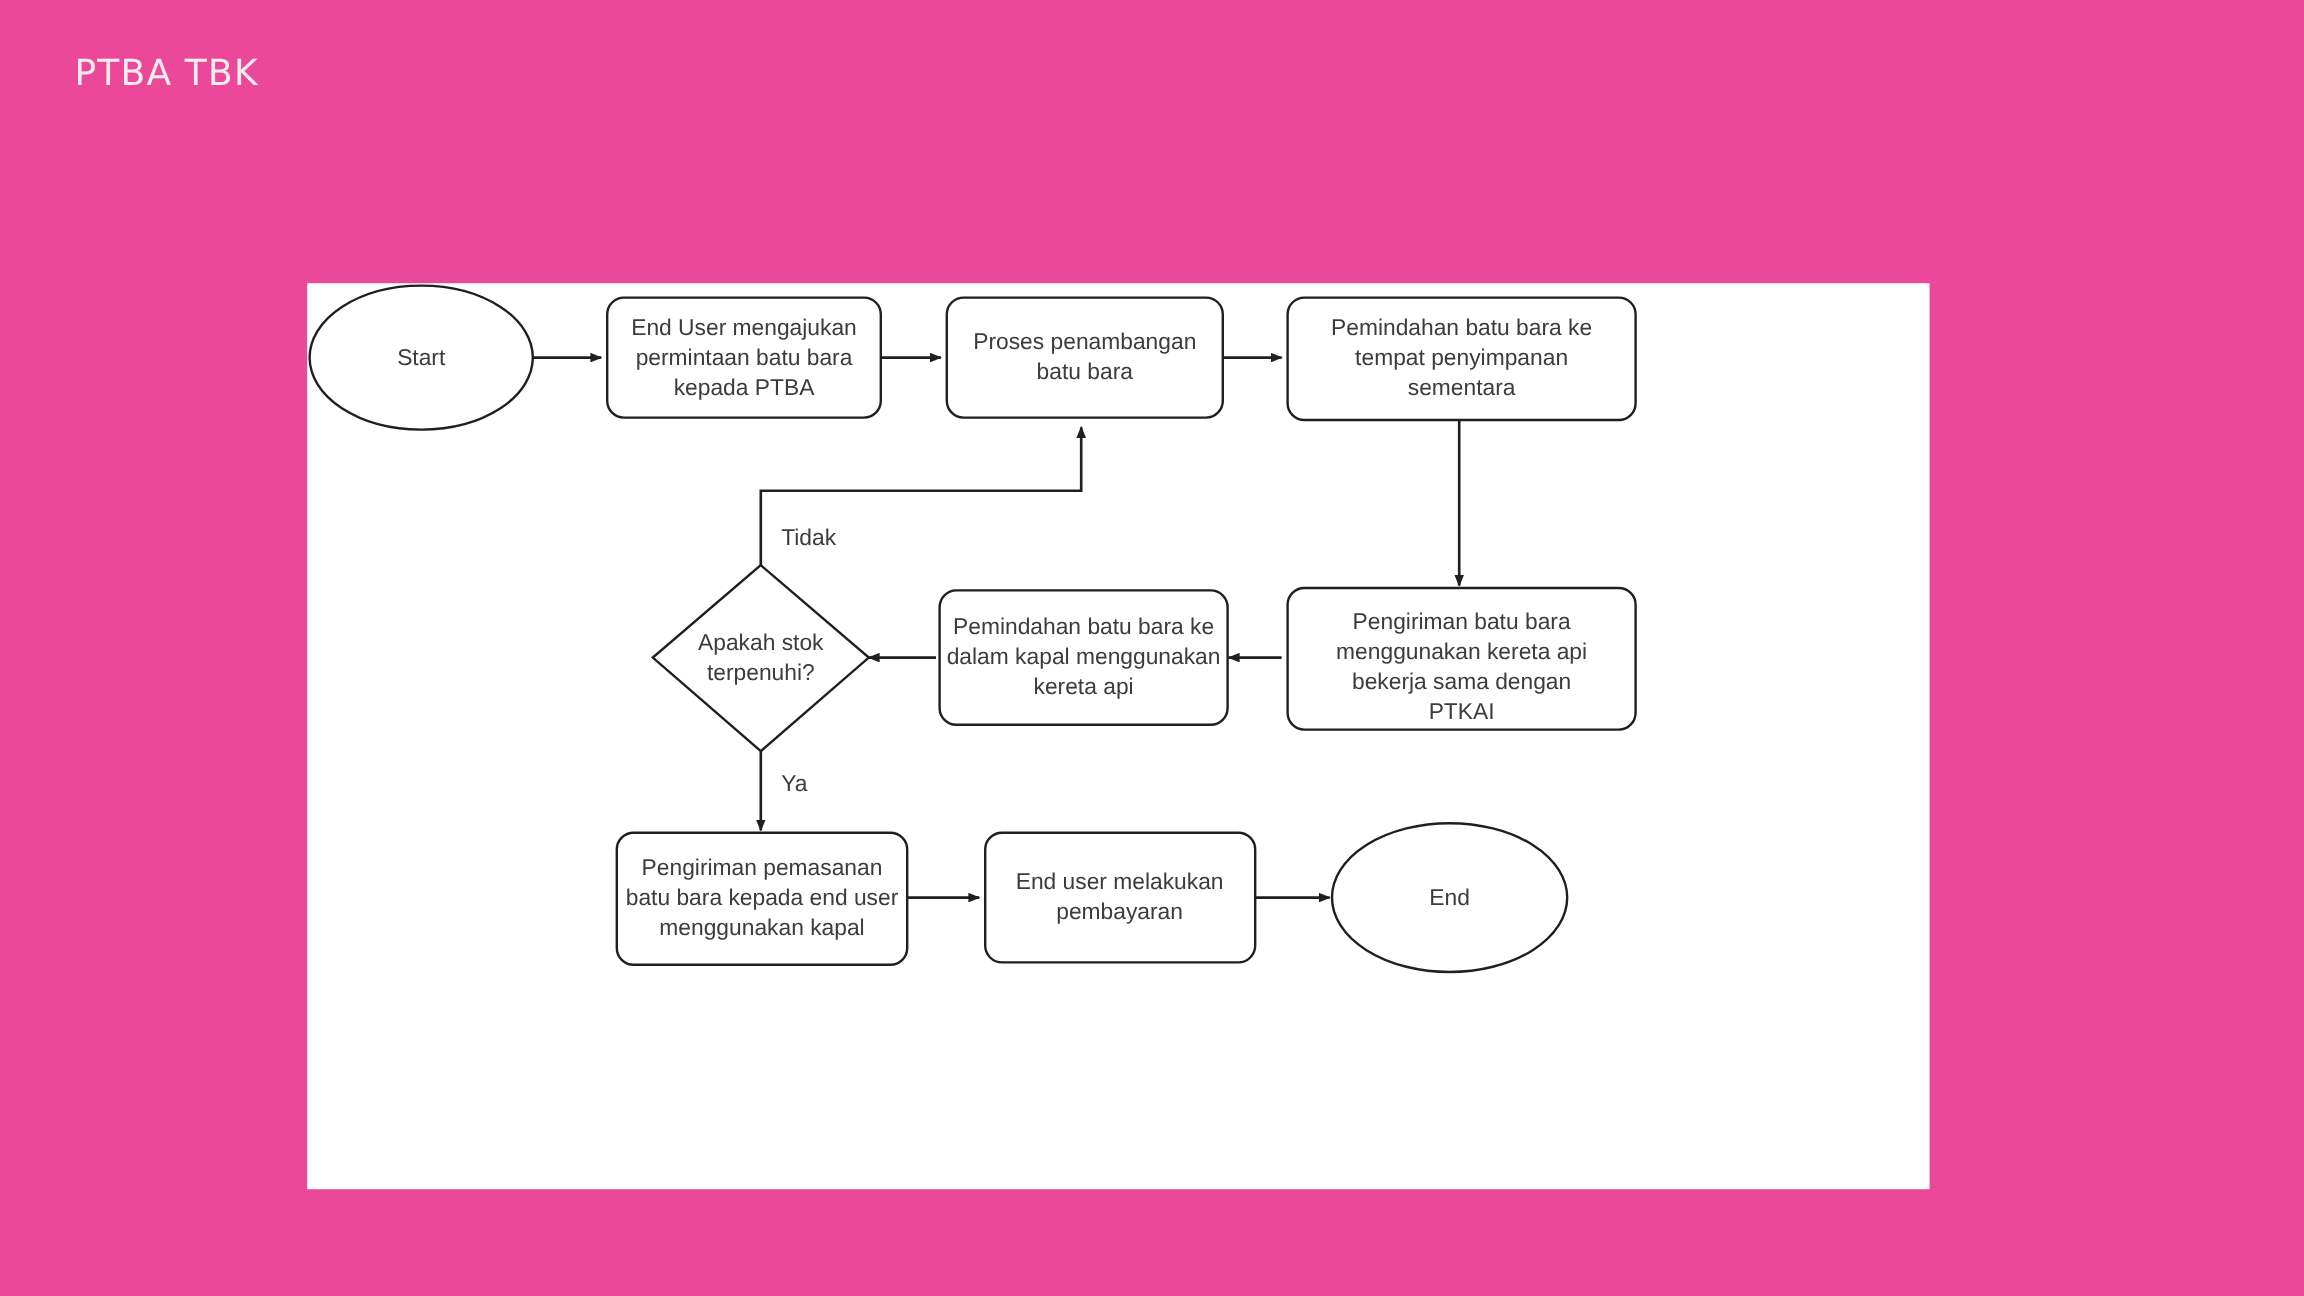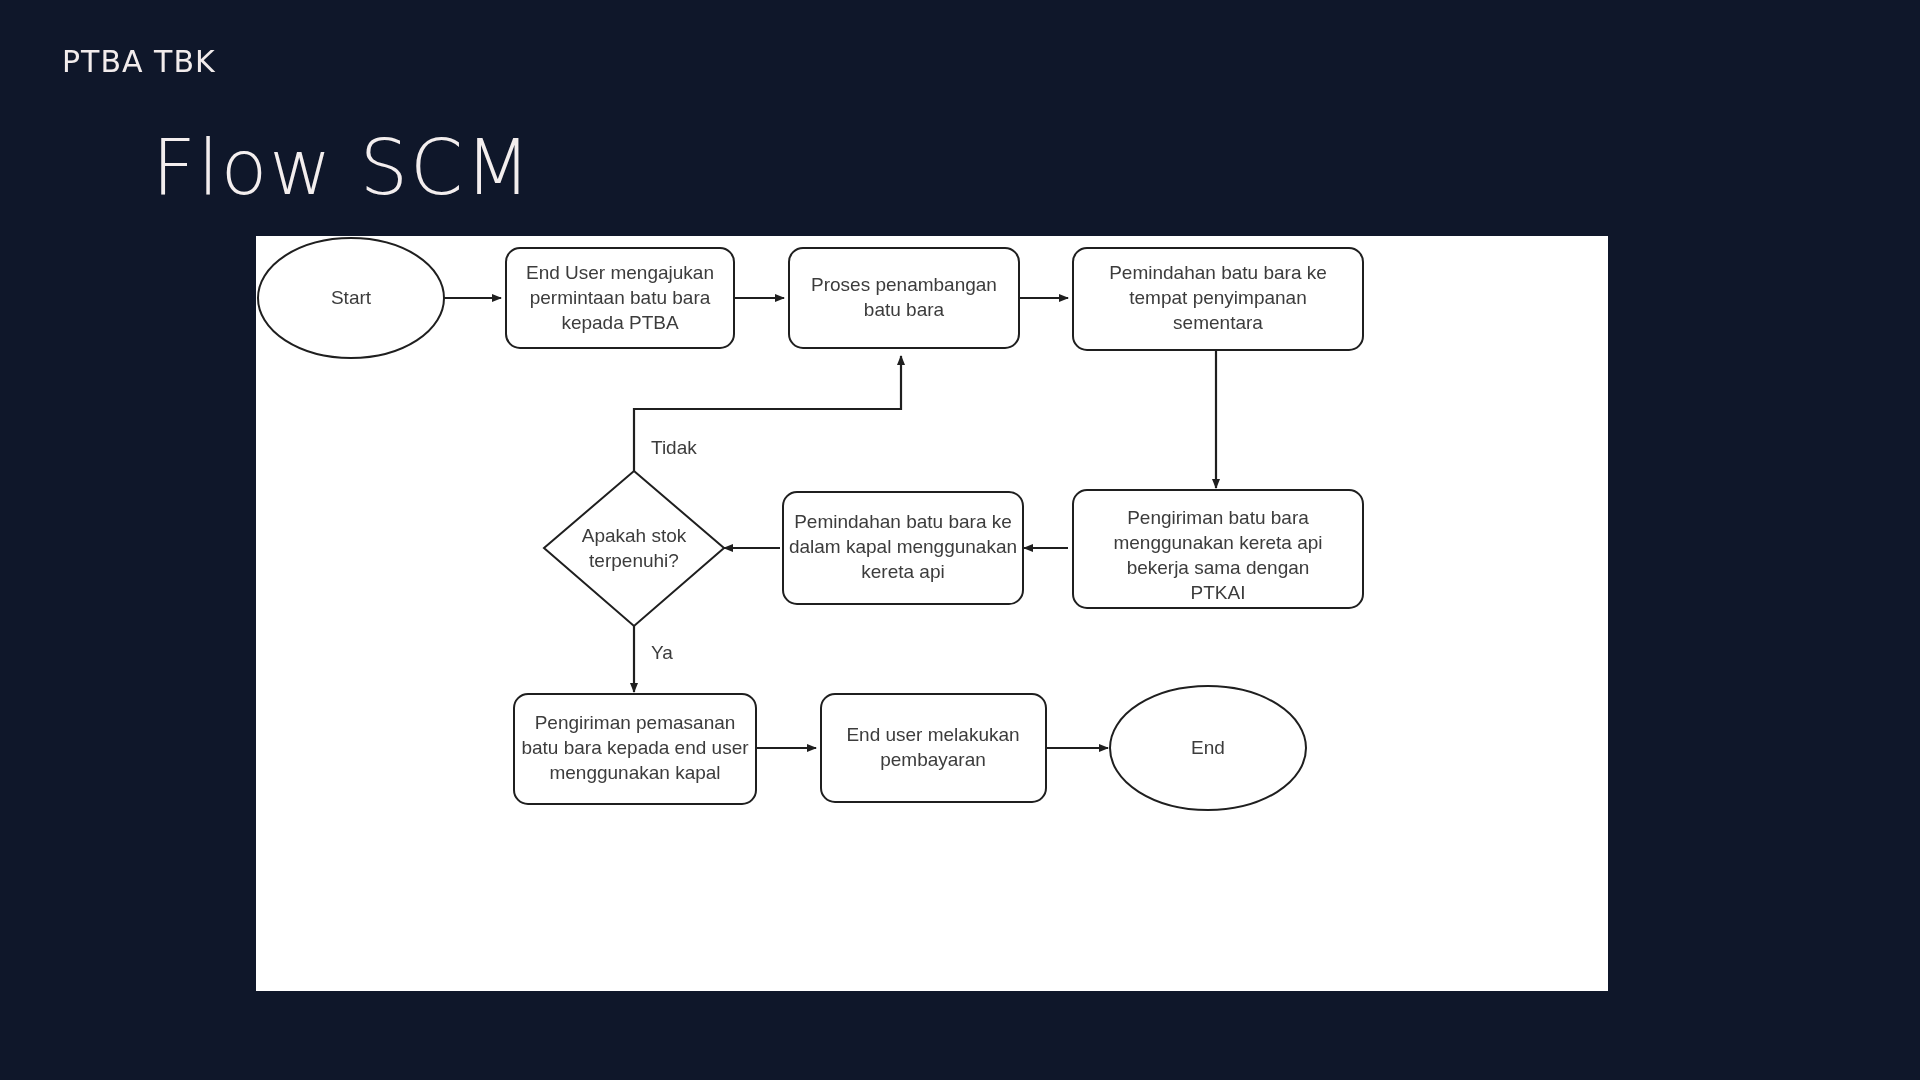--- a/index.html
+++ b/index.html
@@ -10,21 +10,21 @@
     width: 1920px;
     height: 1080px;
     background: #a41411;
     font-family: "Liberation Sans", sans-serif;
     overflow: hidden;
     position: relative;
   }
   .slide {
     position: absolute;
     inset: 0;
-    background: #0f172a;
+    background: #ec4899;
   }
   .brand {
     position: absolute;
     left: 62px;
     top: 44px;
     color: #f2ecec;
     font-family: "DejaVu Sans", sans-serif;
     font-size: 30px;
     font-weight: 400;
     letter-spacing: 1px;
@@ -78,21 +78,20 @@
     text-anchor: start;
     dominant-baseline: middle;
   }
 </style>
 </head>
 <body>
 
 <div class="slide">
 
   <div class="brand">PTBA TBK</div>
-  <div class="slide-title">Flow SCM</div>
 
   <div class="canvas-wrap">
     <svg width="1352" height="755" viewBox="0 0 1352 755" xmlns="http://www.w3.org/2000/svg">
       <defs>
         <marker id="arrow" markerWidth="10" markerHeight="8" refX="9" refY="4" orient="auto" markerUnits="userSpaceOnUse">
           <path d="M0,0 L10,4 L0,8 z" fill="#1f1f1f"></path>
         </marker>
       </defs>
 
       <path class="edge" d="M 188,62 L 245,62" marker-end="url(#arrow)"></path>

